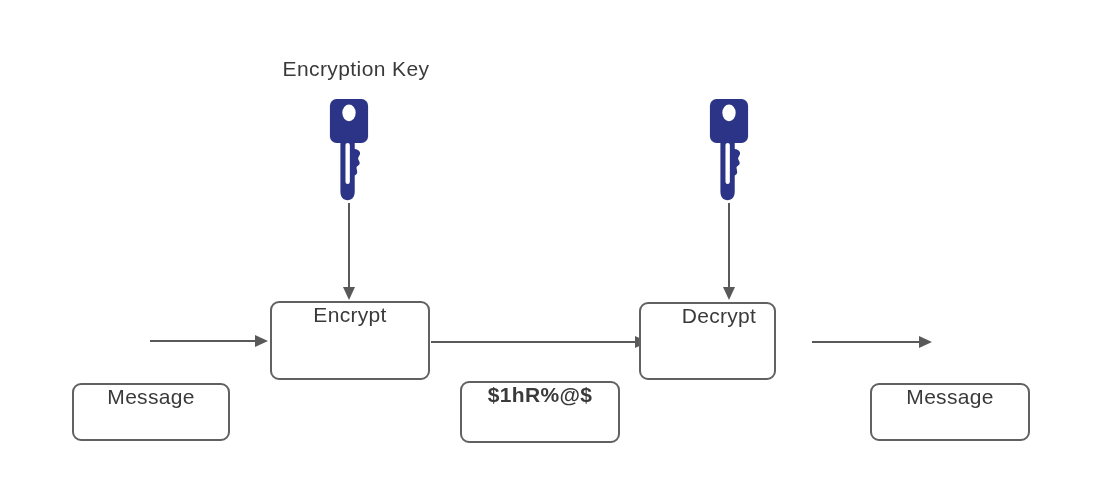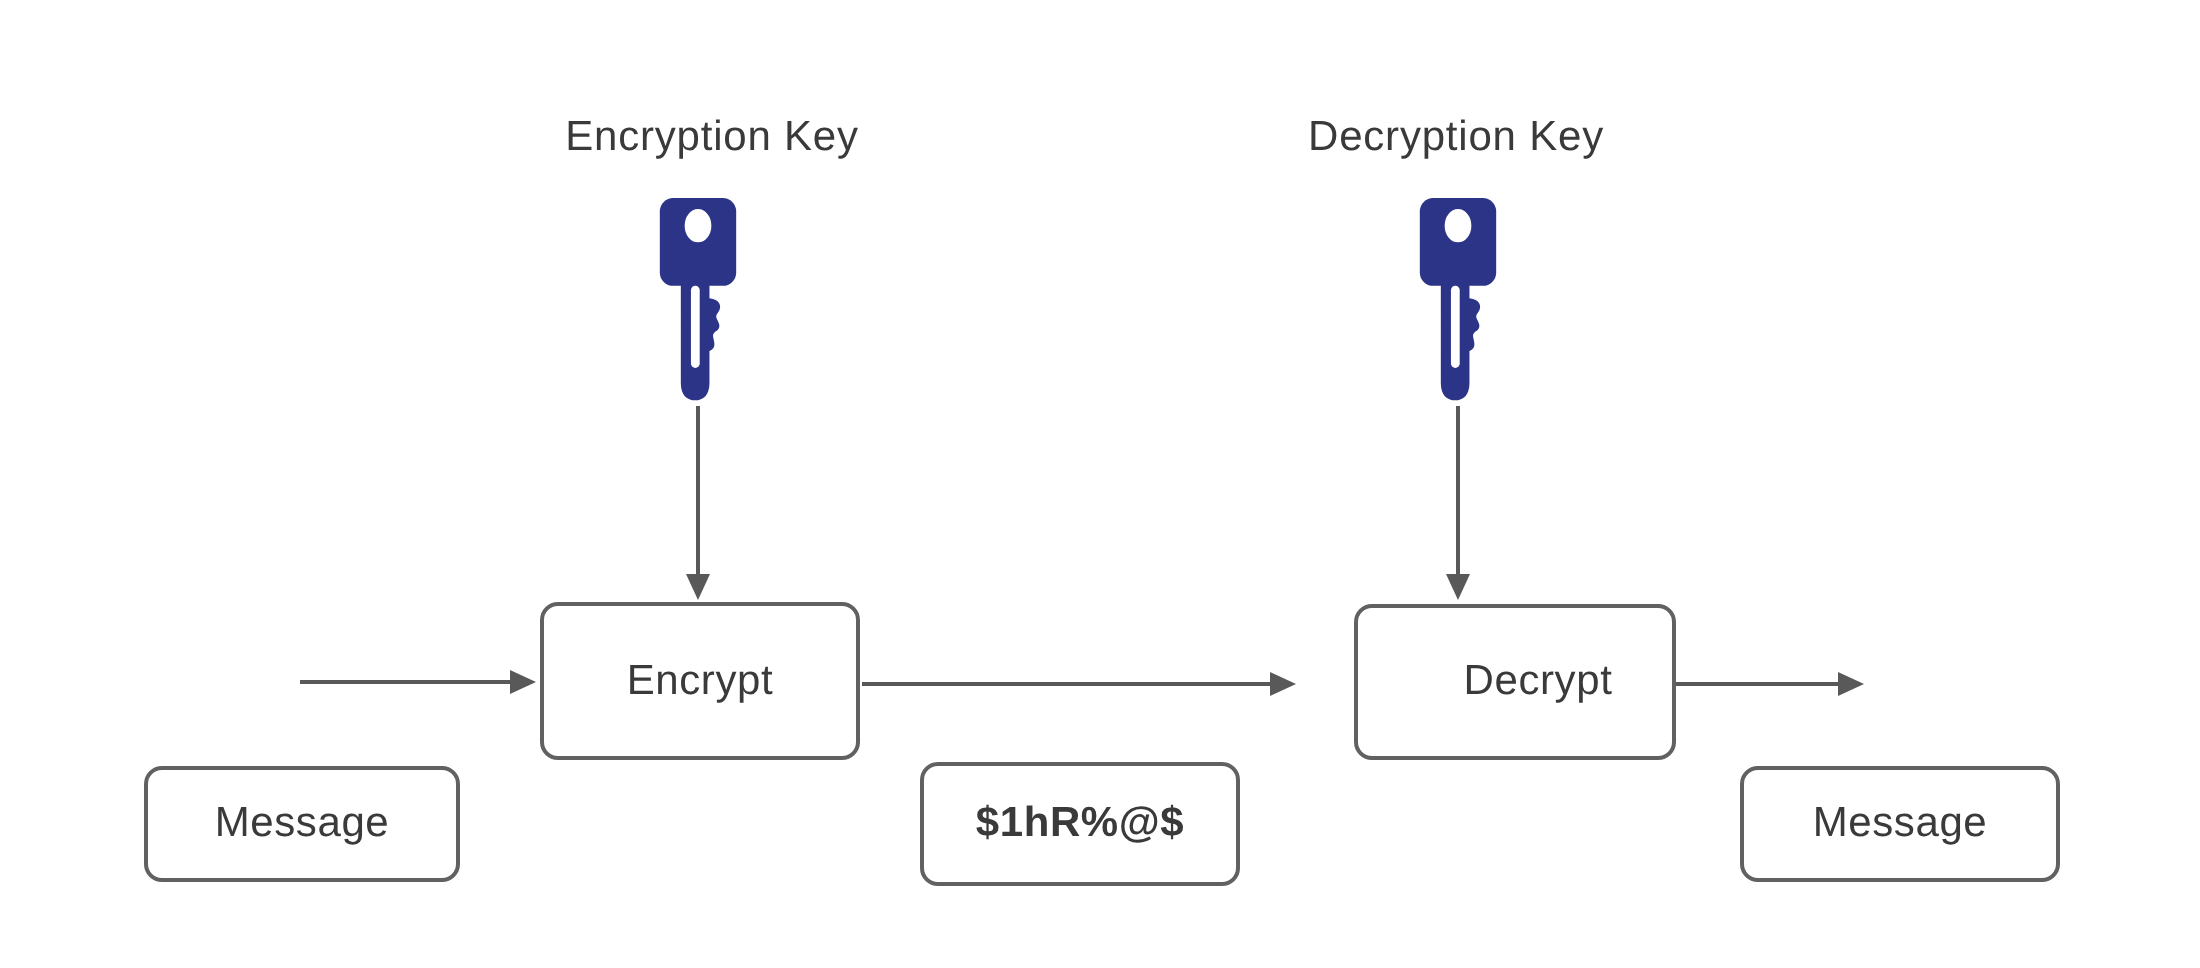--- a/index.html
+++ b/index.html
@@ -30,21 +30,21 @@
     letter-spacing: 0.4px;
     color: var(--text);
     line-height: 24px;
   }
   .node {
     position: absolute;
     background: #ffffff;
     border: 2.5px solid var(--box-border);
     border-radius: 9px;
     display: flex;
-    align-items: center;
+    align-items: flex-start;
     justify-content: center;
     font-size: 21px;
     letter-spacing: 0.3px;
     color: var(--text);
   }
   .keysvg { position: absolute; display: block; }
   .kf { fill: var(--key-fill); }
   .harrow {
     position: absolute;
     display: flex;
@@ -72,21 +72,20 @@
     border-left: 6px solid transparent;
     border-right: 6px solid transparent;
   }
 </style>
 </head>
 <body>
 
 <div class="canvas">
 
   <div class="toplabel" style="left:246px; top:57px;">Encryption Key</div>
-  <div class="toplabel" style="left:618px; top:57px;">Decryption Key</div>
 
   <svg class="keysvg" style="left:328px; top:99px;" width="42" height="105" viewBox="0 0 44 110" aria-hidden="true">
     <rect class="kf" x="2" y="0" width="40" height="46" rx="7"></rect>
     <path class="kf" d="M13 40 H28 V52.5 C33.2 53 35.2 56.8 32.3 60.2 C30.2 62.8 33.2 64.2 33.2 67 C33.2 70 29.4 69.6 29.9 72.6 C30.4 75.8 31.9 78.4 28 80.2 V97 C28 103 24.9 106 20.5 106 C16.1 106 13 103 13 97 Z"></path>
     <ellipse cx="22" cy="14.5" rx="7" ry="8.7" fill="#ffffff"></ellipse>
     <rect x="18.3" y="46" width="4.6" height="43" rx="2.3" fill="#ffffff"></rect>
   </svg>
 
   <svg class="keysvg" style="left:708px; top:99px;" width="42" height="105" viewBox="0 0 44 110" aria-hidden="true">
     <rect class="kf" x="2" y="0" width="40" height="46" rx="7"></rect>
@@ -113,21 +112,21 @@
     <span class="head"></span>
   </div>
   <div class="harrow" style="left:812px; top:336px; width:120px;">
     <span class="shaft"></span>
     <span class="head"></span>
   </div>
 
   <div class="node" style="left:270px; top:301px; width:160px; height:79px;">
     <span>Encrypt</span>
   </div>
-  <div class="node" style="left:677px; top:302px; width:161px; height:78px;padding-left:23px;">
+  <div class="node" style="left:639px; top:302px; width:137px; height:78px;padding-left:23px;">
     <span>Decrypt</span>
   </div>
 
   <div class="node" style="left:72px; top:383px; width:158px; height:58px;">
     <span>Message</span>
   </div>
   <div class="node" style="left:460px; top:381px; width:160px; height:62px;font-weight:bold;">
     <span>$1hR%@$</span>
   </div>
   <div class="node" style="left:870px; top:383px; width:160px; height:58px;">

